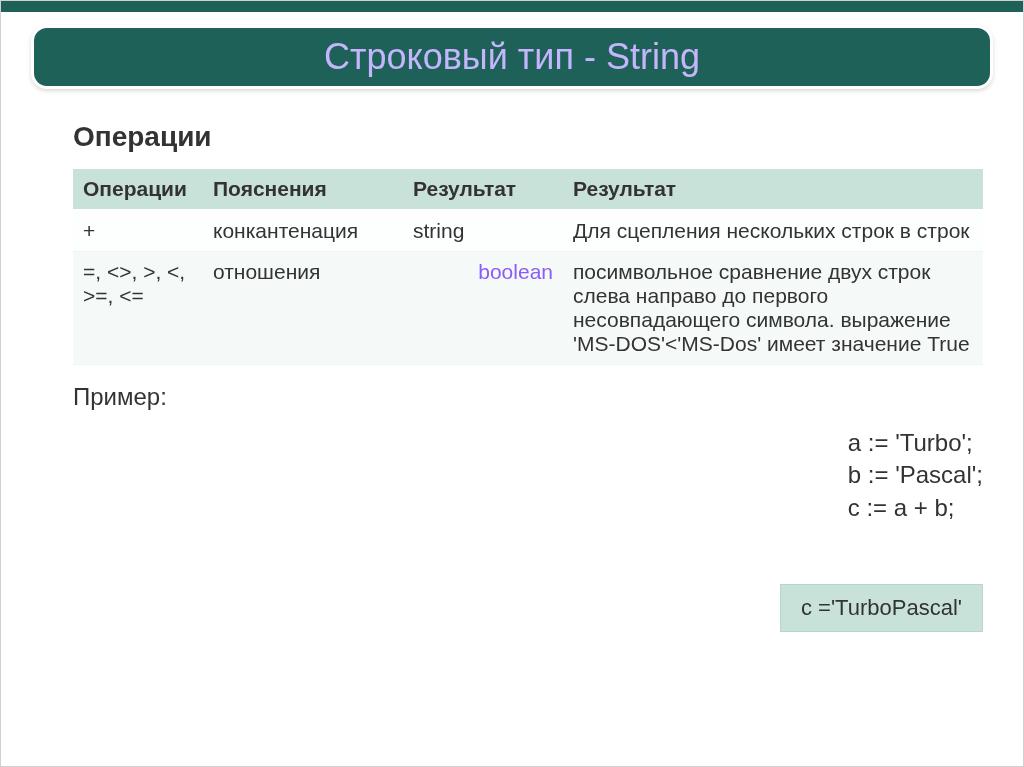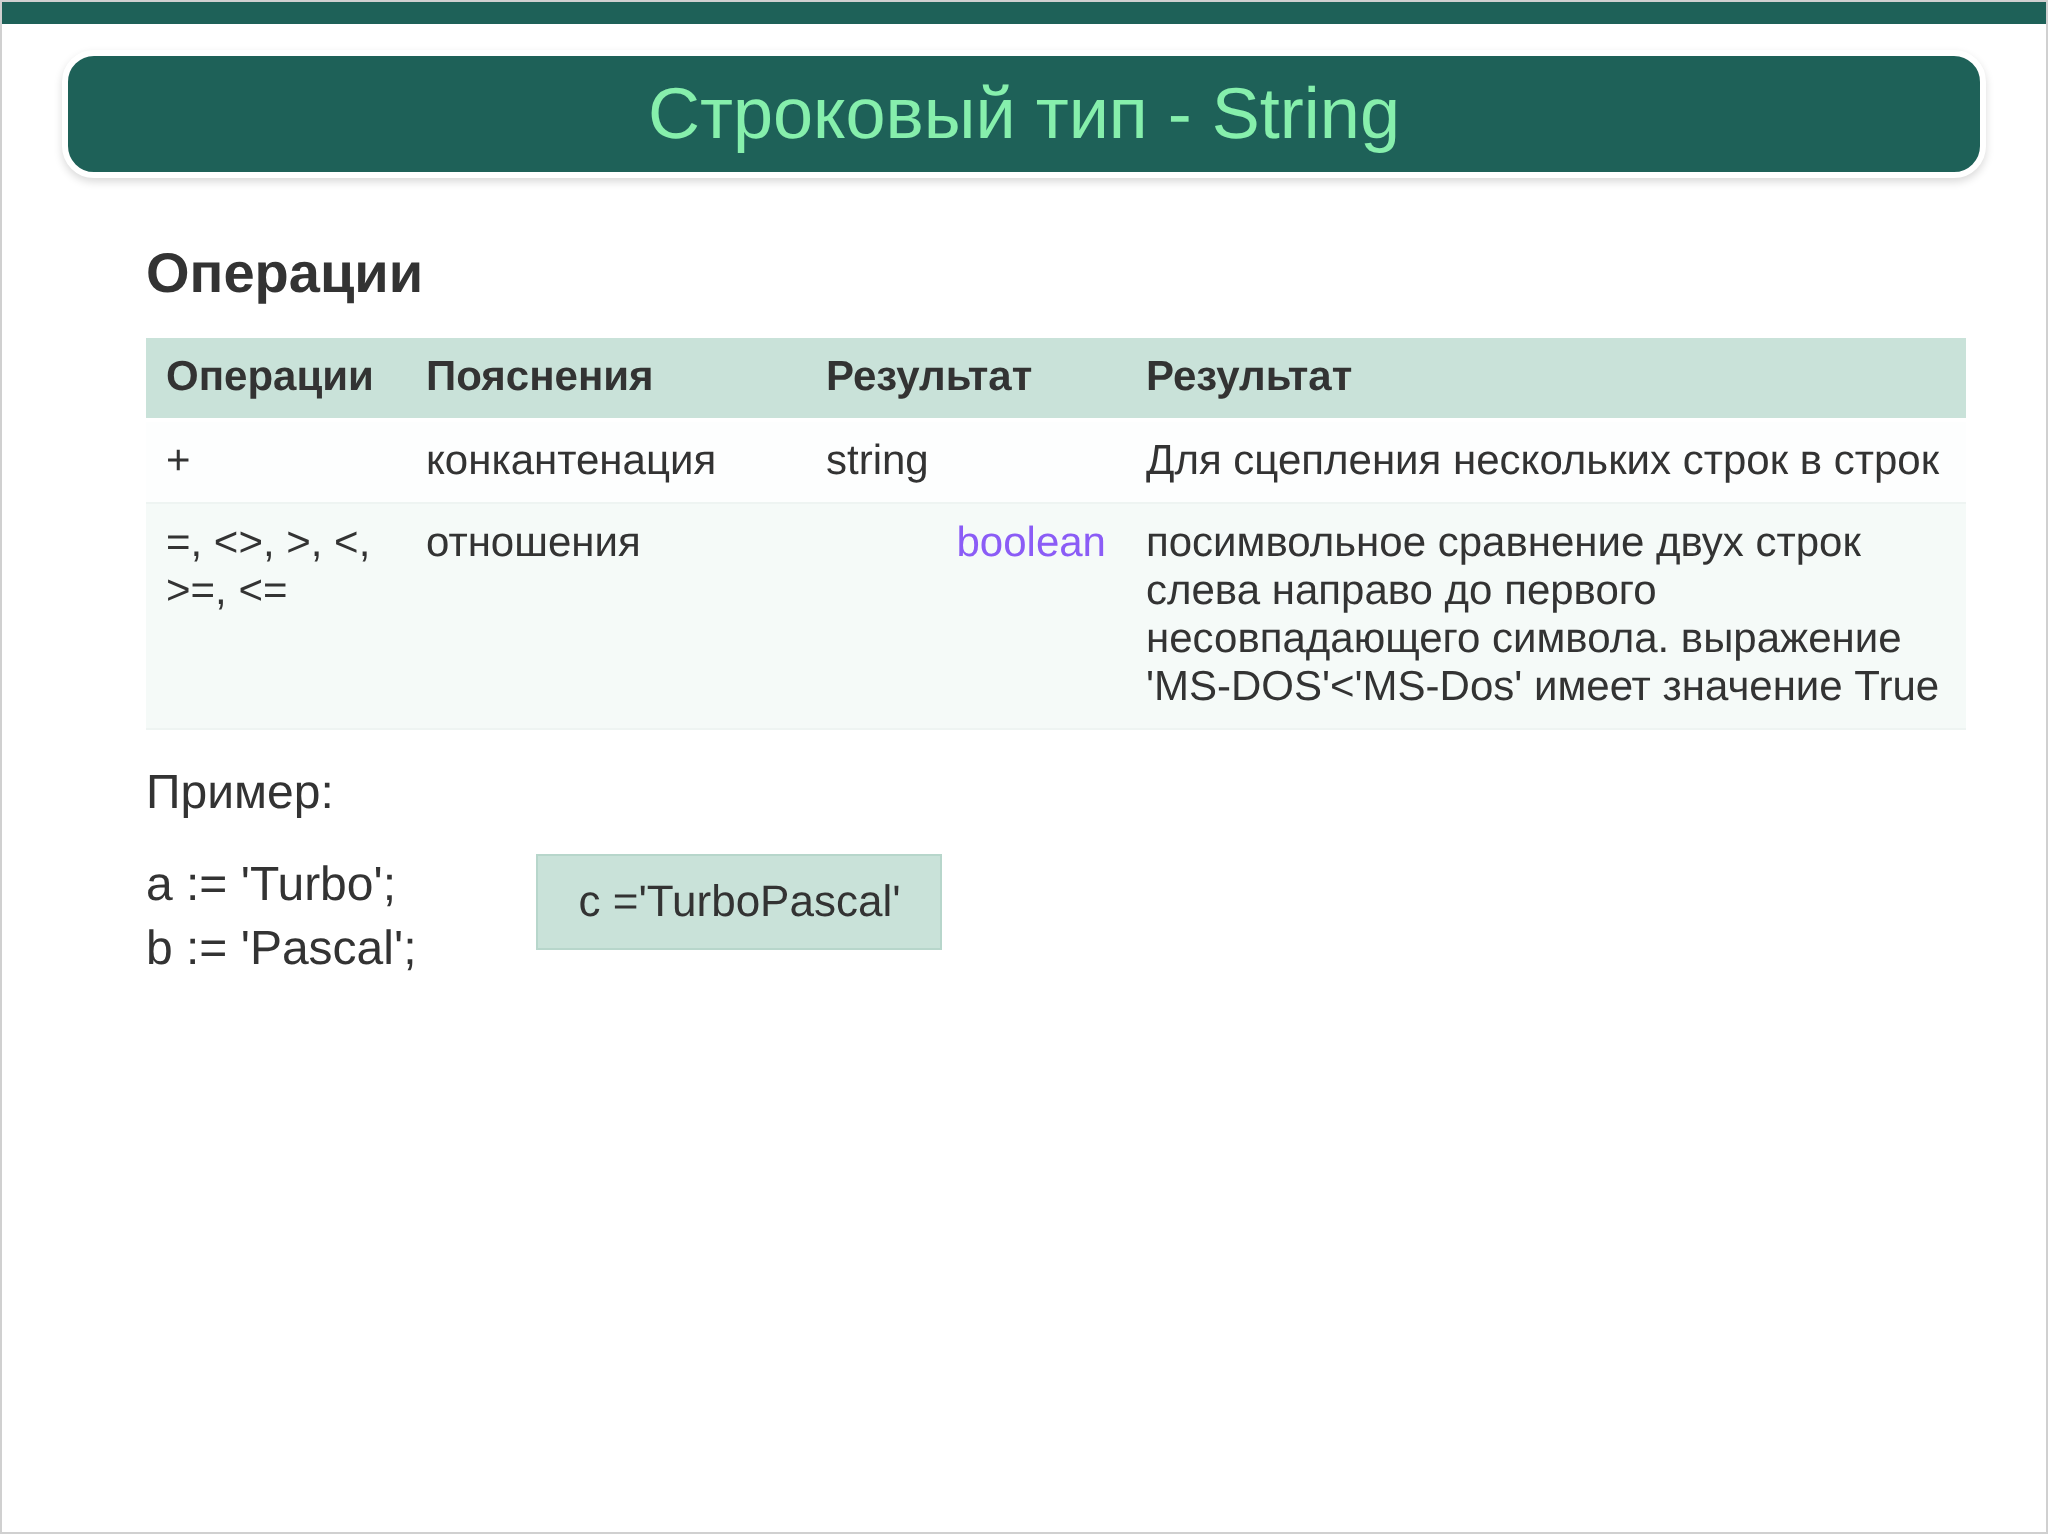--- a/index.html
+++ b/index.html
@@ -32,21 +32,21 @@
     height: 64px;
     background: #1e6158;
     border: 3px solid #ffffff;
     border-radius: 16px;
     box-shadow: 0 2px 4px rgba(0,0,0,0.15);
     display: flex;
     align-items: center;
     justify-content: center;
   }
   .title-text {
-    color: #86efac;
+    color: #c4b5fd;
     font-size: 36px;
     font-weight: 400;
   }
   .content {
     position: absolute;
     top: 120px;
     left: 72px;
     right: 40px;
   }
   .section-heading {
@@ -81,23 +81,24 @@
   .col-name { width: 200px; }
   .col-res { width: 160px; }
   .green-text { color: #8b5cf6; text-align: right; }
   .example-block {
     margin-top: 18px;
     font-size: 24px;
     color: #333;
   }
   .example-row {
     display: flex;
-    align-items: flex-start;
+    align-items: flex-end;
     margin-top: 16px;
     gap: 60px;
+    flex-direction: column;
   }
   .code-lines {
     font-size: 24px;
     line-height: 1.35;
     color: #333;
   }
   .result-box {
     background: #c9e2d9;
     border: 1px solid #b7d6cb;
     padding: 10px 20px;
@@ -142,18 +143,19 @@
         </tr>
       </tbody>
     </table>
 
     <div class="example-block">
       <div>Пример:</div>
       <div class="example-row">
         <div class="code-lines">
           <div>a := 'Turbo';</div>
           <div>b := 'Pascal';</div>
+          <div>c := a + b;</div>
         </div>
         <div class="result-box">c ='TurboPascal'</div>
       </div>
     </div>
   </div>
 </div>
 
 </body></html>

